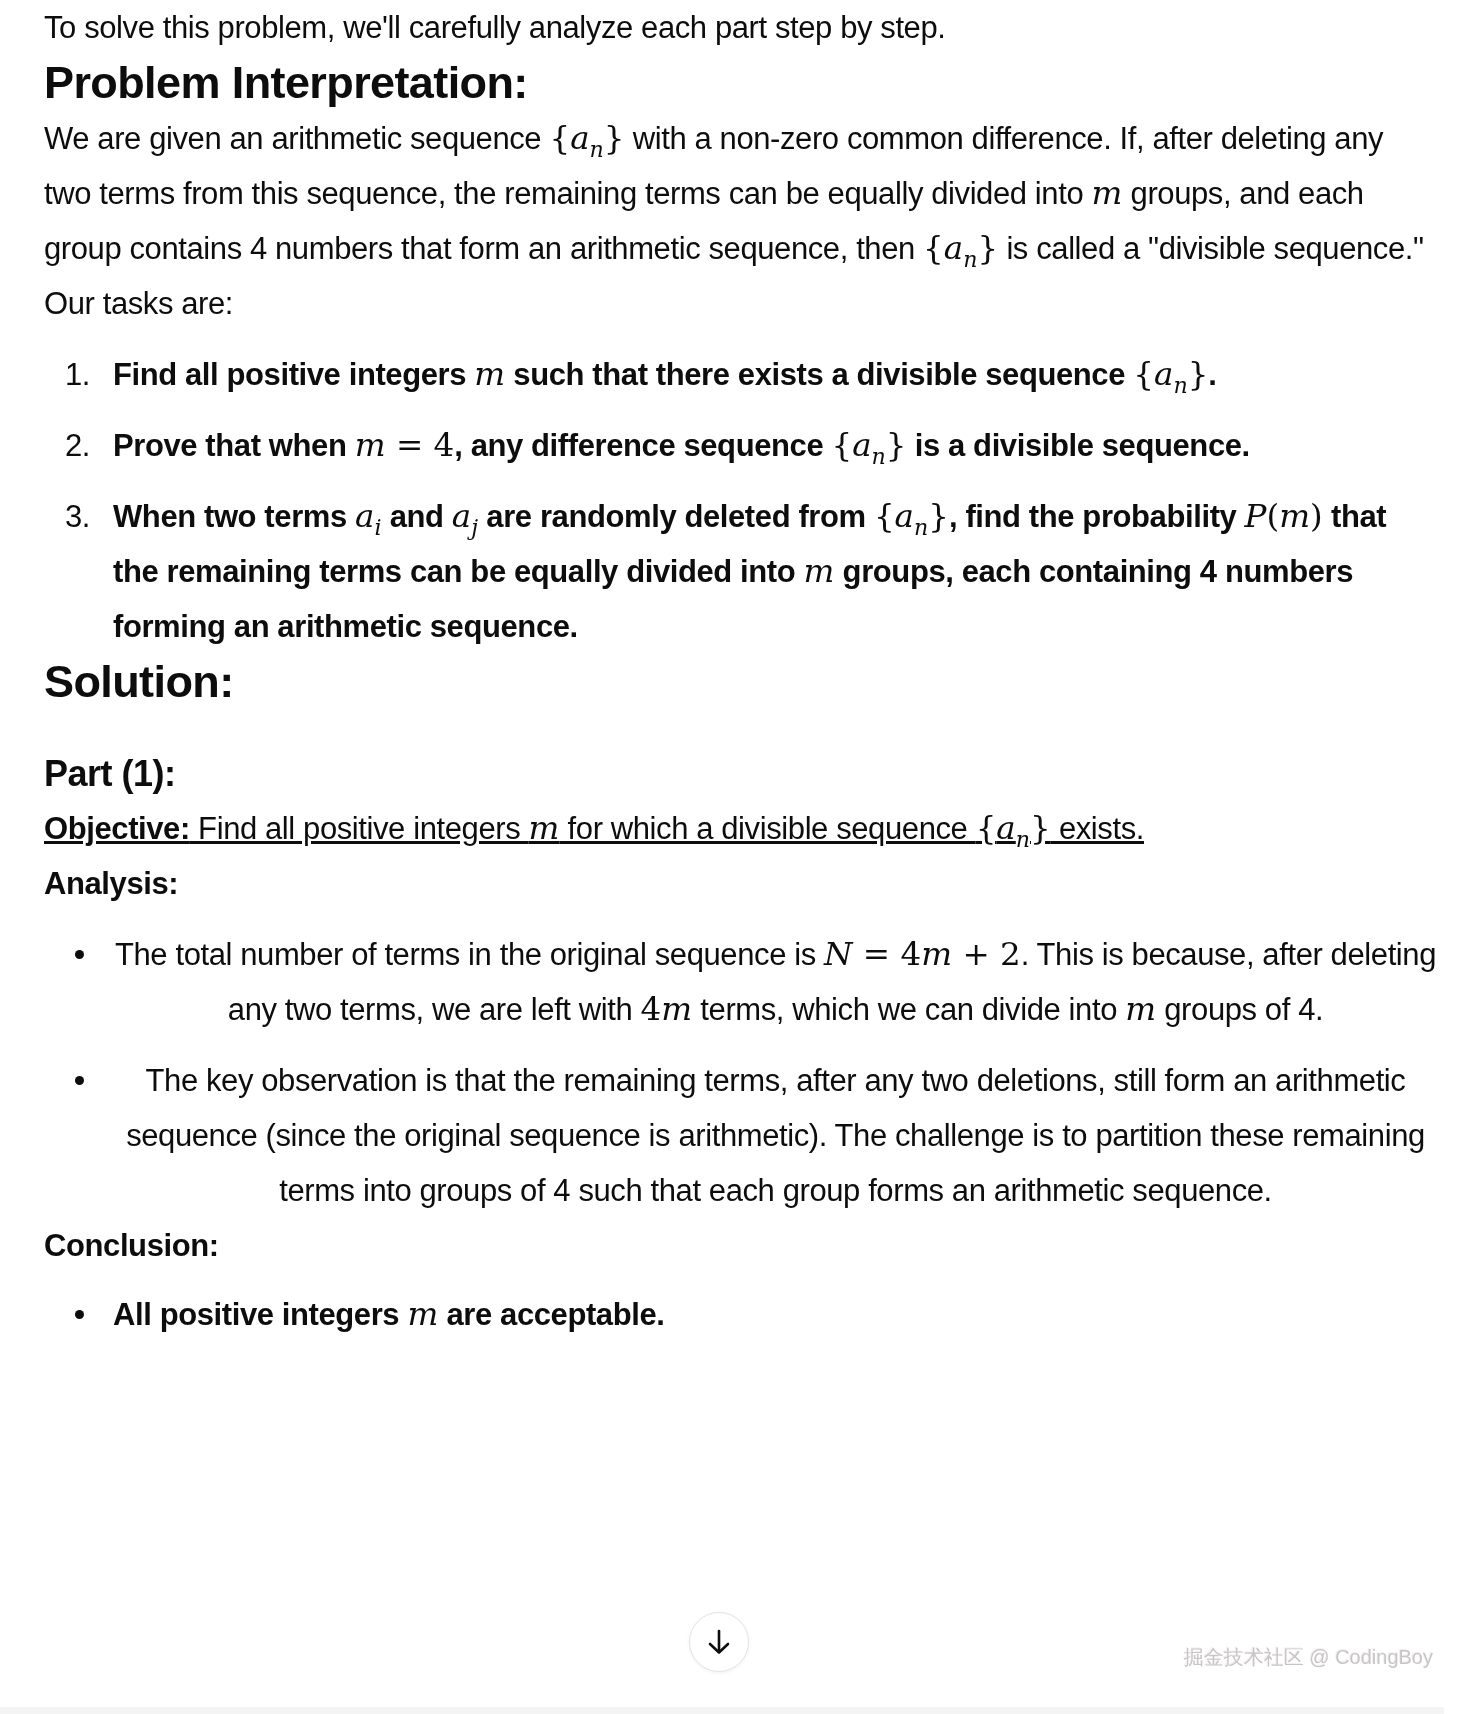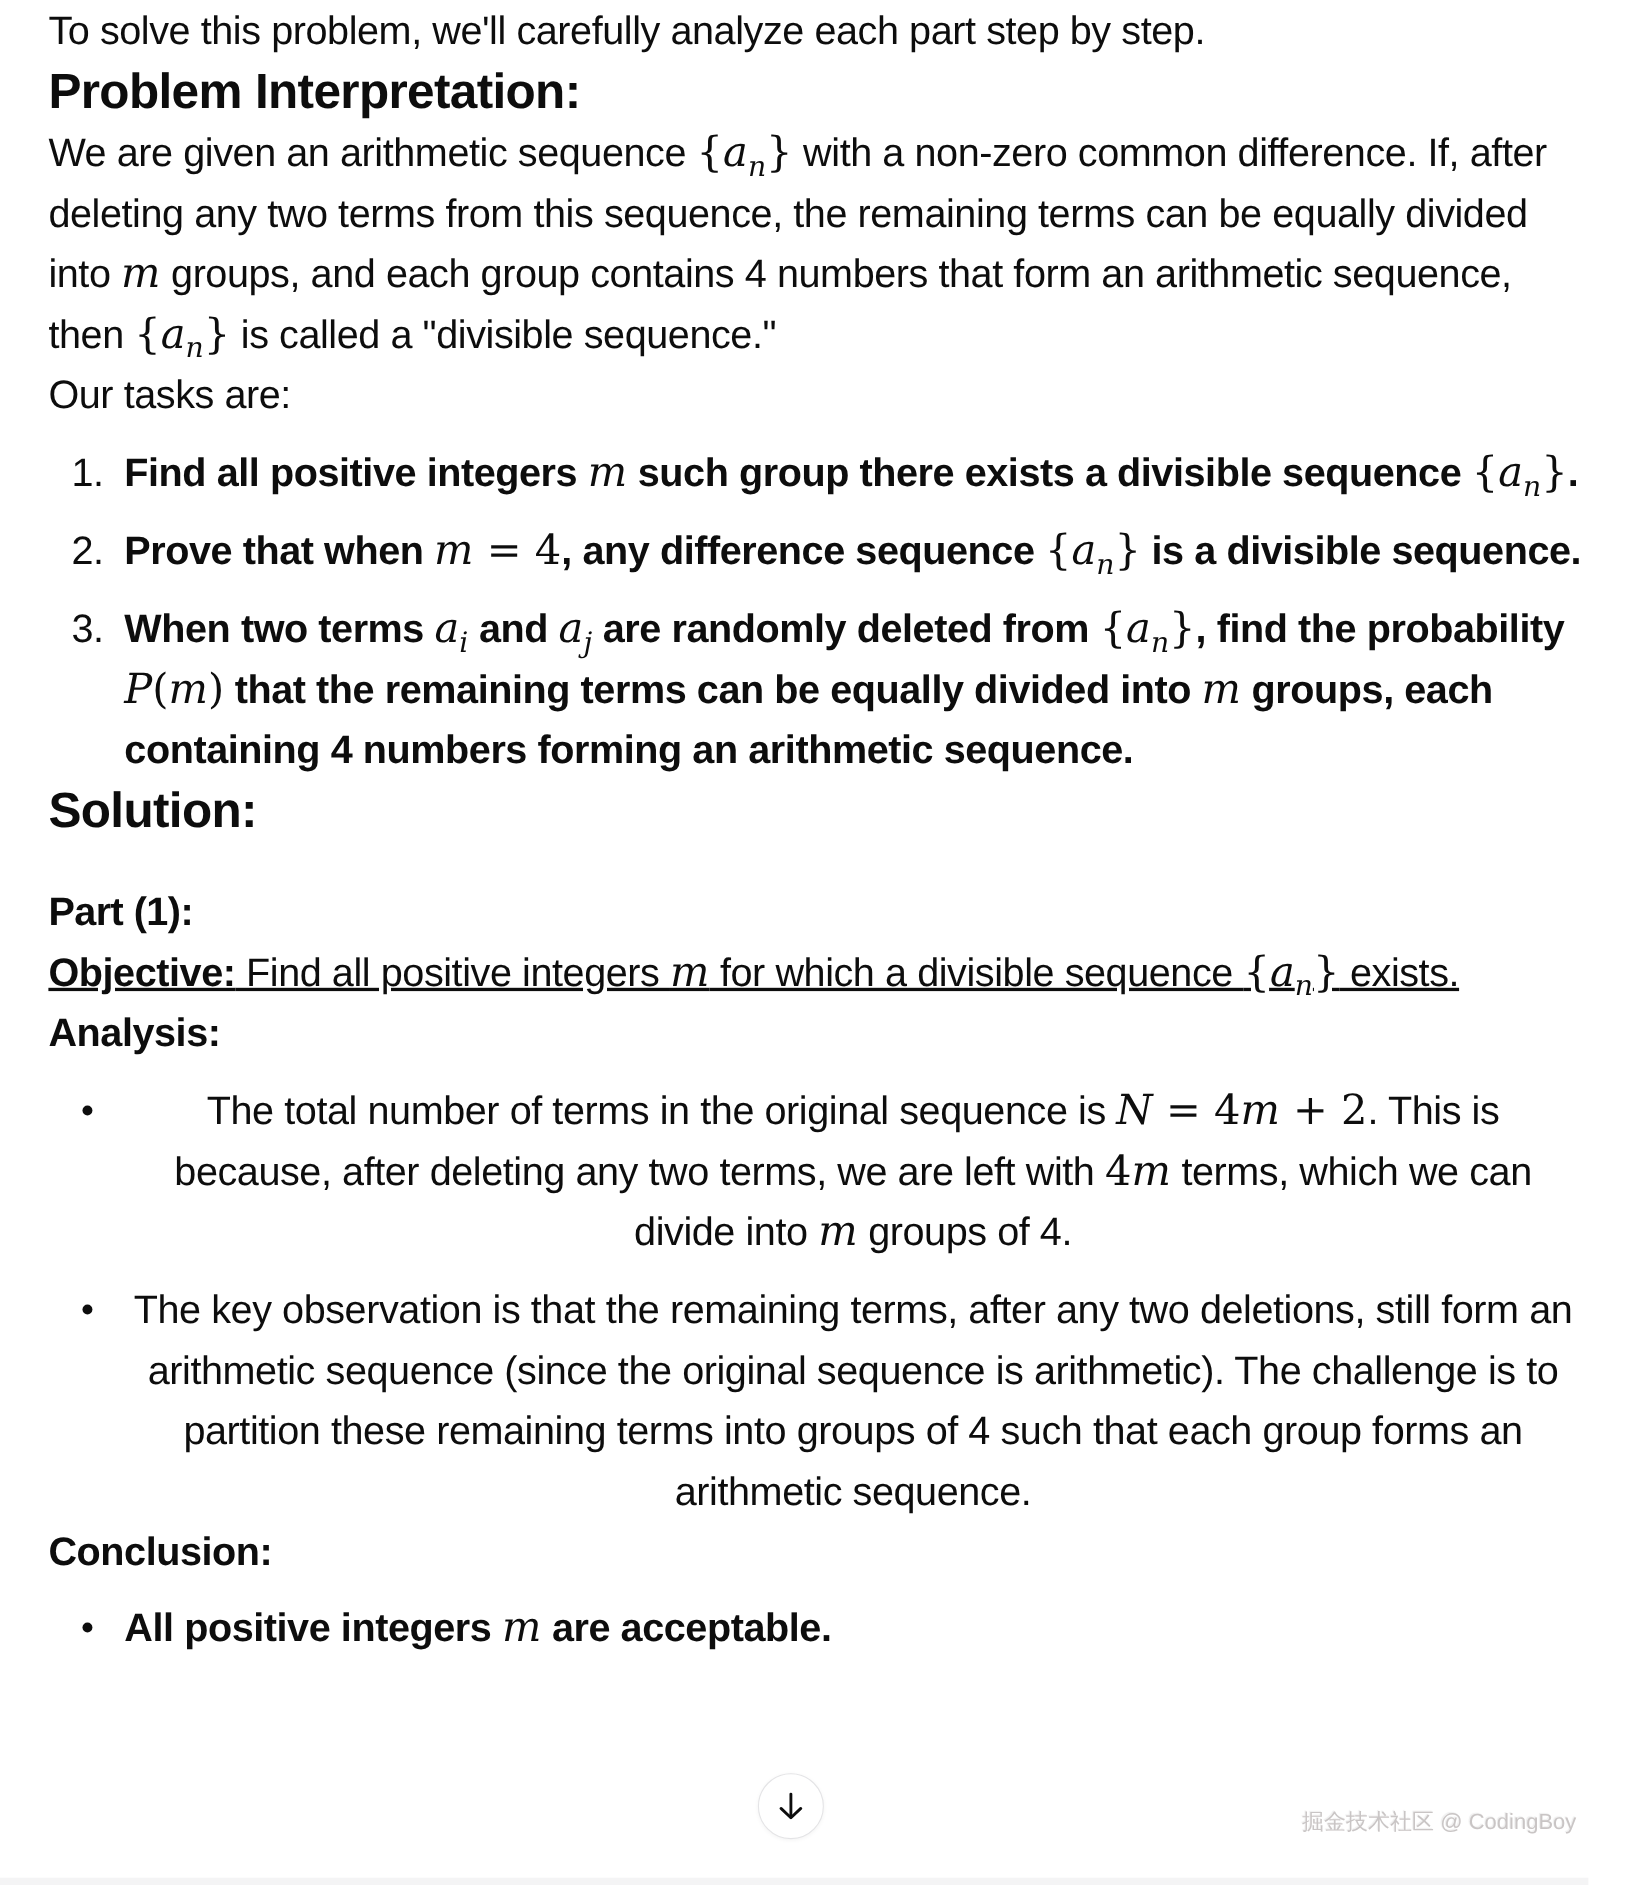--- a/index.html
+++ b/index.html
@@ -12,21 +12,21 @@
     overflow: hidden;
   }
   .doc {
     box-sizing: border-box;
     width: 1482px;
     padding: 0 44px;
   }
   .doc p, .doc h2, .doc h3, .doc ol, .doc ul { margin: 0; padding: 0; }
 
   .body-text {
-    font-size: 36px;
+    font-size: 31px;
     line-height: 55px;
     letter-spacing: -0.4px;
   }
   .intro          { margin-top: 8px; }
   h2.sec-heading  { font-size: 45px; line-height: 56px; font-weight: 700; letter-spacing: -0.6px; }
   .problem-heading   { margin-top: 34px; }
   .problem-body      { margin-top: 22px; }
   .tasks-label       { margin-top: 46px; }
   .solution-heading  { margin-top: 46px; }
   h3.part-heading { font-size: 36px; line-height: 55px; font-weight: 700; margin-top: 36px; letter-spacing: -0.5px; }
@@ -95,21 +95,21 @@
 
   <h2 class="sec-heading problem-heading">Problem Interpretation:</h2>
 
   <p class="body-text problem-body"><span>We are given an arithmetic sequence </span><span class="math">{<i>a</i><sub><i>n</i></sub>}</span><span> with a non-zero common difference. If, after deleting any two terms from this sequence, the remaining terms can be equally divided into </span><span class="math"><i>m</i></span><span> groups, and each group contains 4 numbers that form an arithmetic sequence, then </span><span class="math">{<i>a</i><sub><i>n</i></sub>}</span><span> is called a "divisible sequence."</span></p>
 
   <p class="body-text tasks-label">Our tasks are:</p>
 
   <ol class="body-text tasks">
     <li>
       <span class="task-number">1.</span>
-      <span><span>Find all positive integers </span><span class="math"><i>m</i></span><span> such group there exists a divisible sequence </span><span class="math">{<i>a</i><sub><i>n</i></sub>}</span><span>.</span></span>
+      <span><span>Find all positive integers </span><span class="math"><i>m</i></span><span> such that there exists a divisible sequence </span><span class="math">{<i>a</i><sub><i>n</i></sub>}</span><span>.</span></span>
     </li>
     <li>
       <span class="task-number">2.</span>
       <span><span>Prove that when </span><span class="math"><i>m</i> = 4</span><span>, any difference sequence </span><span class="math">{<i>a</i><sub><i>n</i></sub>}</span><span> is a divisible sequence.</span></span>
     </li>
     <li>
       <span class="task-number">3.</span>
       <span><span>When two terms </span><span class="math"><i>a</i><sub><i>i</i></sub></span><span> and </span><span class="math"><i>a</i><sub><i>j</i></sub></span><span> are randomly deleted from </span><span class="math">{<i>a</i><sub><i>n</i></sub>}</span><span>, find the probability </span><span class="math"><i>P</i>(<i>m</i>)</span><span> that the remaining terms can be equally divided into </span><span class="math"><i>m</i></span><span> groups, each containing 4 numbers forming an arithmetic sequence.</span></span>
     </li>
   </ol>

